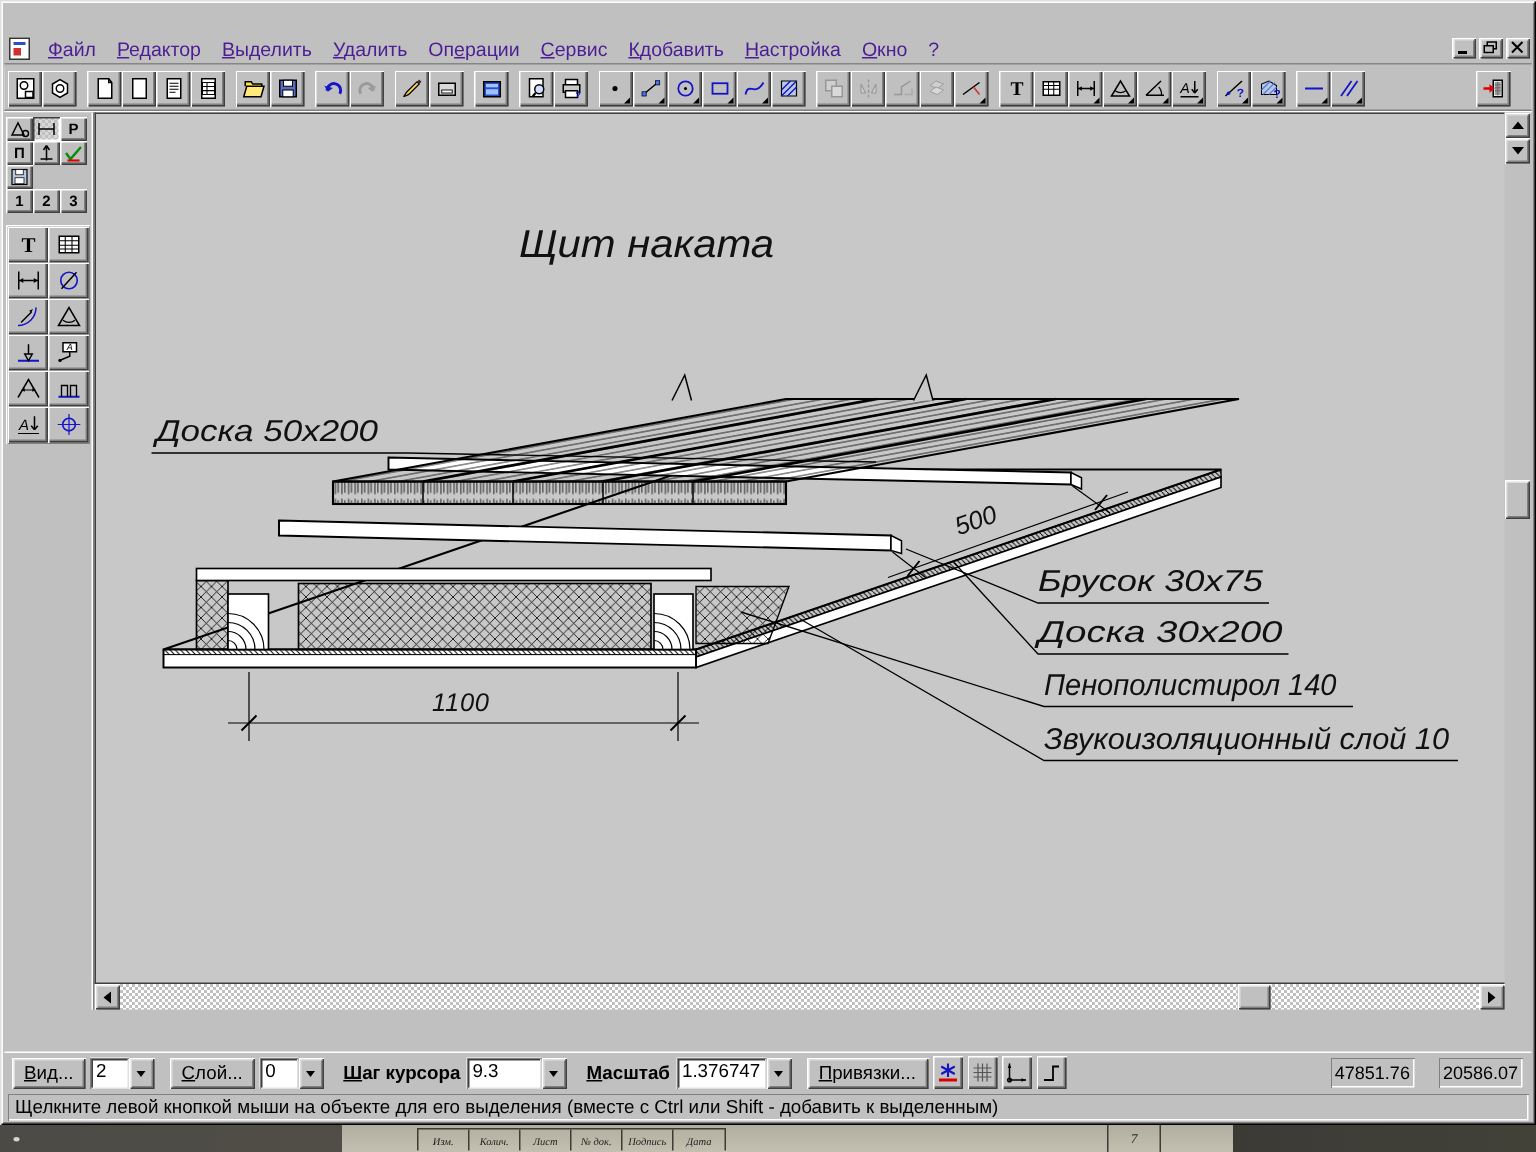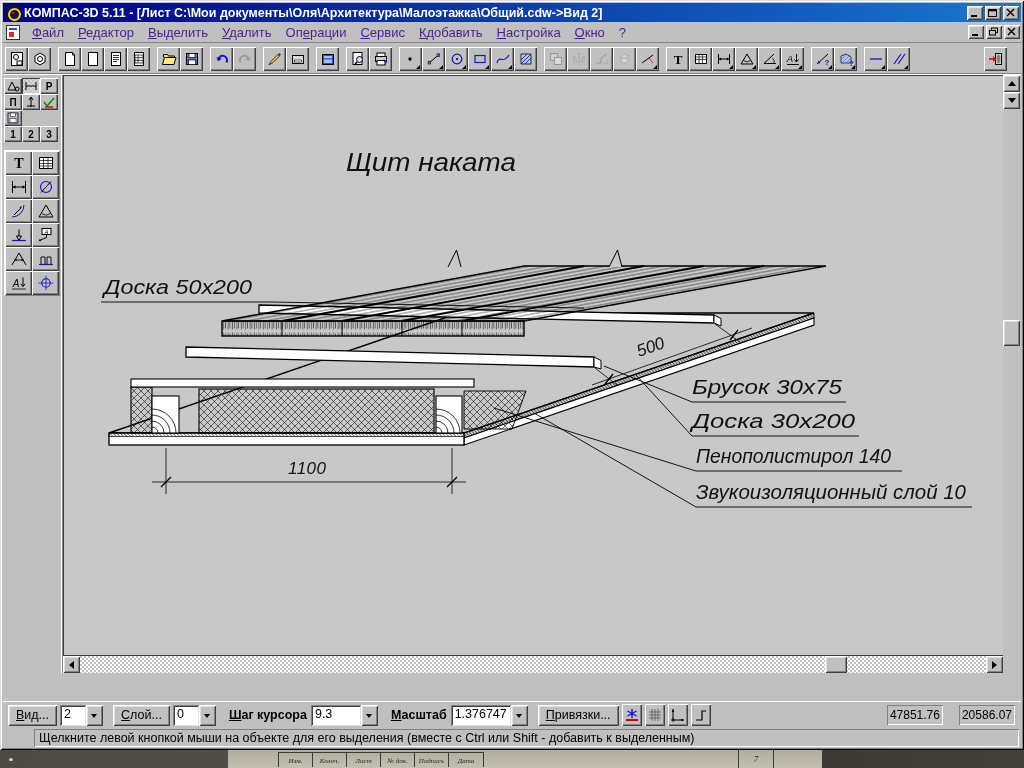--- a/index.html
+++ b/index.html
@@ -92,21 +92,21 @@
     box-shadow: inset 1px 1px 0 #fff, inset -1px -1px 0 #404040, inset 2px 2px 0 #dfdfdf, inset -2px -2px 0 #808080; }
   .cab .arrow { left:5px; top:9px; border-left:3.5px solid transparent; border-right:3.5px solid transparent; border-top:4px solid #000; }
   .clabel { margin:0 4px 0 3px;font-weight:bold; }
   .ibtn { width:20px; height:22px; background:#c0c0c0; margin-right:3px; display:flex; align-items:center; justify-content:center;
     box-shadow: inset 1px 1px 0 #fff, inset -1px -1px 0 #404040, inset -2px -2px 0 #808080; }
   .coords { margin-left:auto; display:flex; padding-right:6px; }
   .coordbox { min-width:52px; height:20px; font-size:12px; padding:3px 3px 0 3px; margin-left:16px; background:#c0c0c0;
     box-shadow: inset 1px 1px 0 #808080, inset -1px -1px 0 #fff; }
   .statusbar { position:absolute; left:3px; top:728px; right:3px; height:20px; padding:1px 2px; }
   .statusfield { height:18px; box-shadow: inset 1px 1px 0 #808080, inset -1px -1px 0 #fff;
-    font-size:12.5px; padding:2px 0 0 5px; white-space:nowrap; overflow:hidden;margin-left:29px; }
+    font-size:12.5px; padding:2px 0 0 5px; white-space:nowrap; overflow:hidden; }
 
   
   .strip { position:absolute; left:0; top:750px; width:1024px; height:18px; background:linear-gradient(90deg,#4b4a44,#504e47 20%,#44433d); overflow:hidden; }
   .speck { position:absolute; left:9px; top:8px; width:4px; height:3px; background:#d8d5c6; border-radius:50%; }
   .paper { position:absolute; left:228px; top:0; width:594px; height:18px; background:linear-gradient(#b2ae9f,#c4c0b1); }
   .tblock { position:absolute; left:50px; top:2px; height:15px; display:flex; border:1px solid #3c3b36; border-bottom:none; }
   .tcell { border-right:1px solid #3c3b36; font-family:"Liberation Serif",serif; font-style:italic; font-size:7px;
     color:#23231f; text-align:center; padding-top:4px; }
   .tcell:last-child { border-right:none; }
   .doccode { position:absolute; left:270px; top:-3px; font-family:"Liberation Serif",serif; 
@@ -116,40 +116,20 @@
     color:#23231f; text-align:center; padding-top:4px; }
   .darkright { position:absolute; left:822px; top:0; width:202px; height:18px; background:linear-gradient(90deg,#3b3a35,#434239); }
 
   .cadtext { font-family:"Liberation Sans",sans-serif; font-style:italic; fill:#111; }
 </style>
 </head>
 <body>
 
 <div class="app">
 
-  <div class="titlebar">
-    <div class="appicon"></div>
-    <span class="ttext">КОМПАС-3D 5.11 - [Лист C:\Мои документы\Оля\Архитектура\Малоэтажка\Общий.cdw-&gt;Вид 2]</span>
-    <div class="winbtn">
-        <svg width="12" height="10">
-          <path d="M2 8h6" stroke="#000" stroke-width="2"></path>
-        </svg>
-      </div>
-    <div class="winbtn">
-        <svg width="12" height="10">
-          <rect x="1.5" y="1.5" width="8" height="7" fill="none" stroke="#000"></rect>
-          <path d="M1.5 2.5h8" stroke="#000" stroke-width="1.6"></path>
-        </svg>
-      </div>
-    <div class="winbtn">
-        <svg width="12" height="10">
-          <path d="M2 1l7 7M9 1L2 8" stroke="#000" stroke-width="1.4"></path>
-        </svg>
-      </div>
-  </div>
 
   <div class="menubar">
     <div class="mdiicon"></div>
     <div style="display:flex">
 
     <div class="menu-item"><span></span><span class="accel">Ф</span><span>айл</span></div>
         <div class="menu-item"><span></span><span class="accel">Р</span><span>едактор</span></div>
         <div class="menu-item"><span></span><span class="accel">В</span><span>ыделить</span></div>
         <div class="menu-item"><span></span><span class="accel">У</span><span>далить</span></div>
         <div class="menu-item"><span>Оп</span><span class="accel">е</span><span>рации</span></div>

